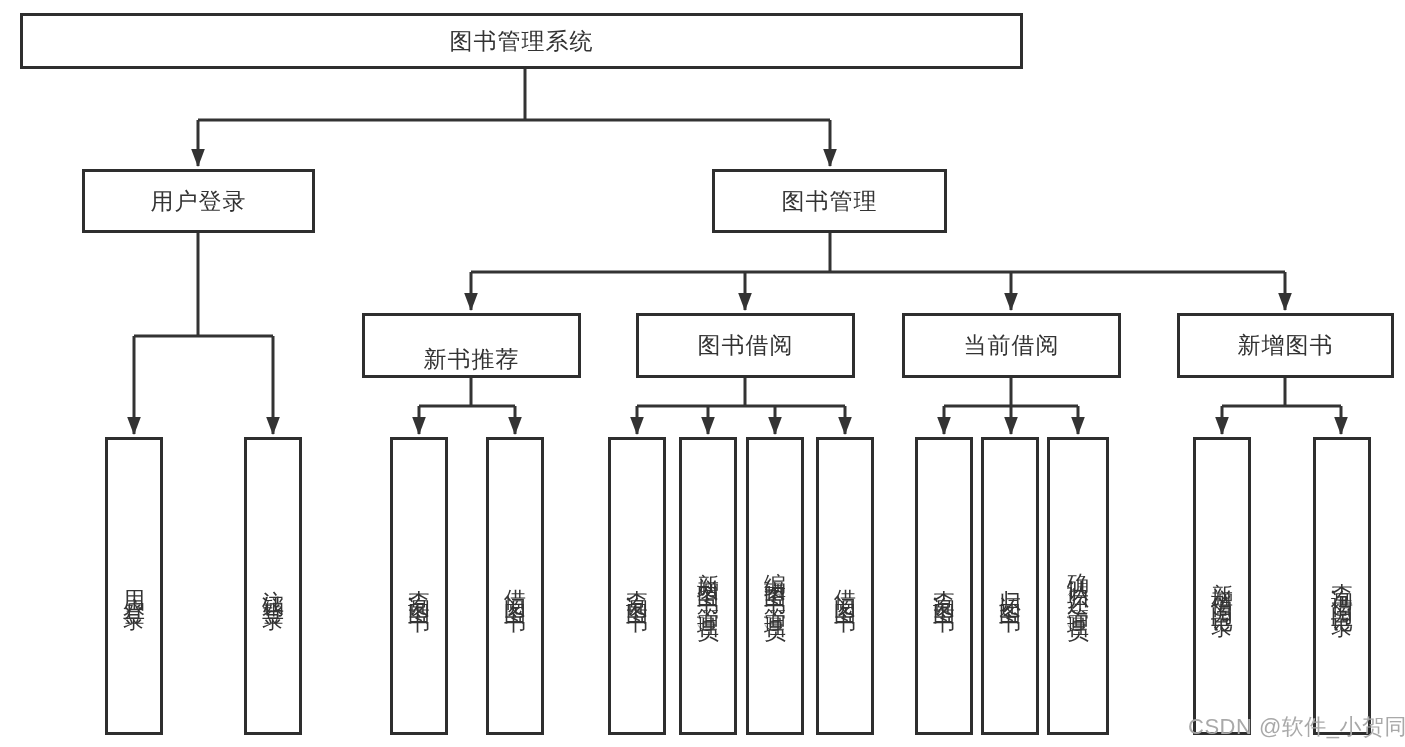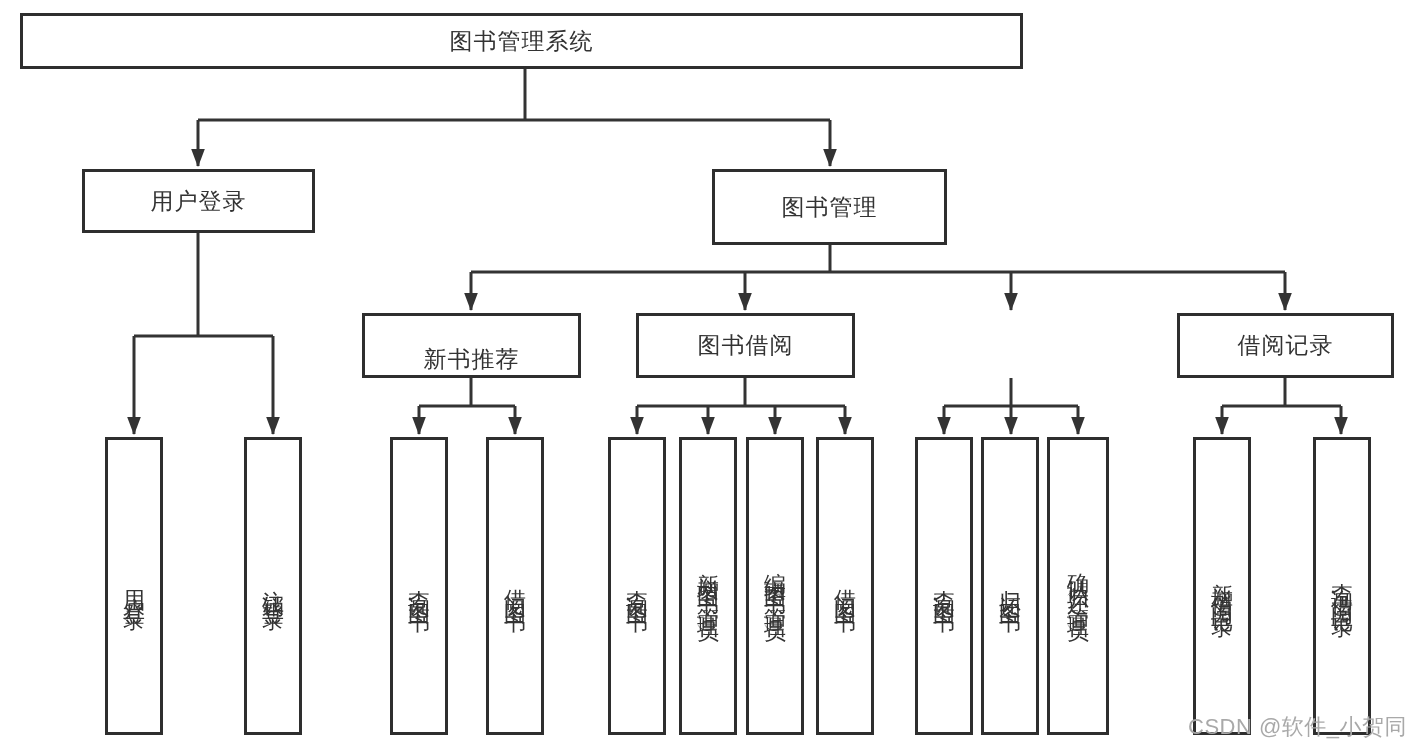--- a/index.html
+++ b/index.html
@@ -92,32 +92,35 @@
     <path class="ar" d="M1341,406 V434" marker-end="url(#arrow)"></path>
   </svg>
 
   <div class="node hnode" style="left:20px;top:13px;width:1003px;height:56px;">
     <span>图书管理系统</span>
   </div>
 
   <div class="node hnode" style="left:82px;top:169px;width:233px;height:64px;">
     <span>用户登录</span>
   </div>
-  <div class="node hnode" style="left:712px;top:169px;width:235px;height:76px;">
+  <div class="node hnode" style="left:712px;top:169px;width:235px;height:64px;">
     <span>图书管理</span>
   </div>
 
   <div class="node hnode" style="left:362px;top:313px;width:219px;height:65px;align-items:flex-end;">
     <span>新书推荐</span>
   </div>
   <div class="node hnode" style="left:636px;top:313px;width:219px;height:65px;text-align:center;">
     <span>图书借阅</span>
   </div>
+  <div class="node hnode" style="left:902px;top:313px;width:219px;height:65px;">
+    <span>当前借阅</span>
+  </div>
   <div class="node hnode" style="left:1177px;top:313px;width:217px;height:65px;">
-    <span>借阅记录</span>
+    <span>新增图书</span>
   </div>
 
   <div class="node vnode" style="left:105px;top:437px;width:58px;height:298px;">
     <span>用户登录</span>
   </div>
   <div class="node vnode" style="left:244px;top:437px;width:58px;height:298px;">
     <span>注销登录</span>
   </div>
 
   <div class="node vnode" style="left:390px;top:437px;width:58px;height:298px;">

